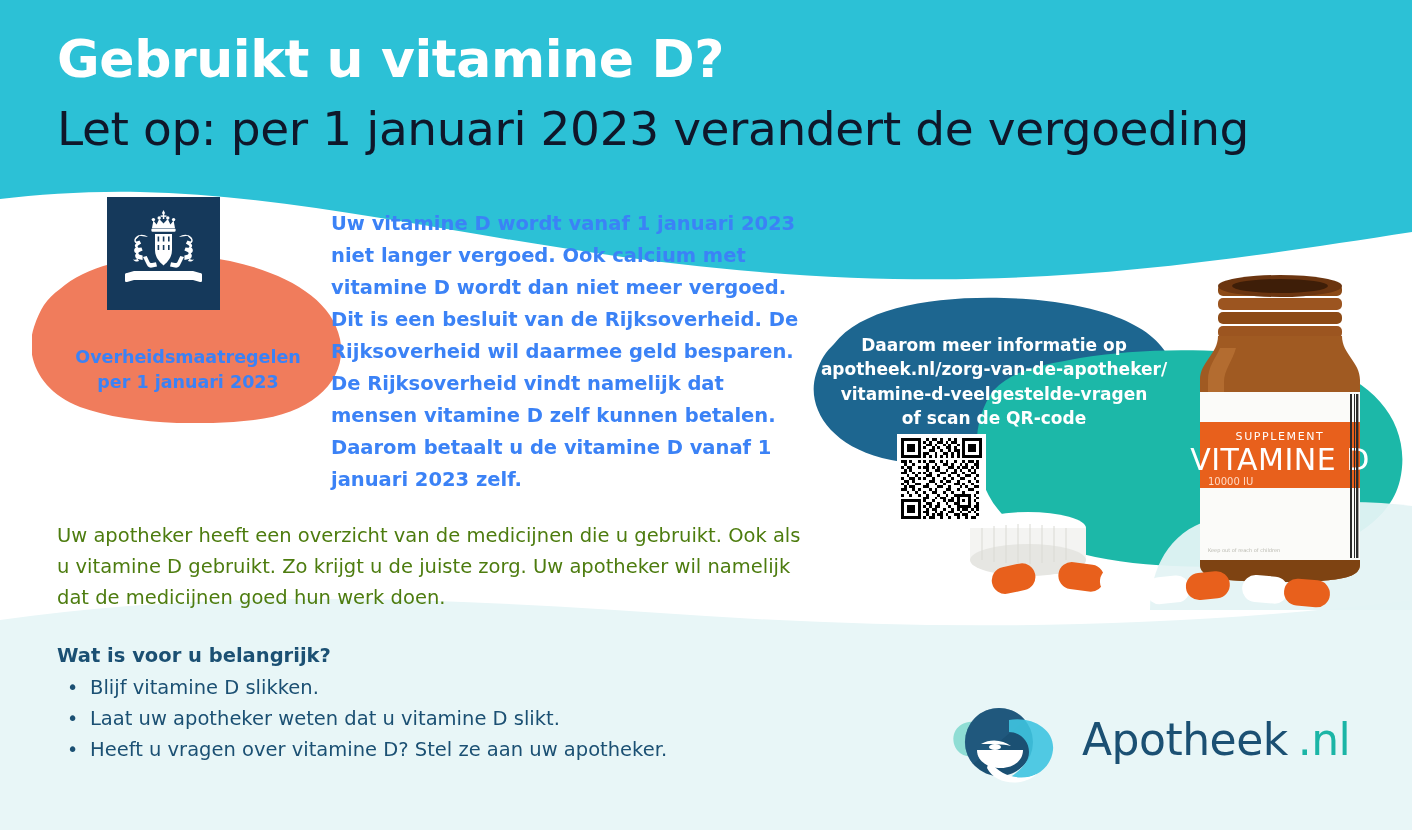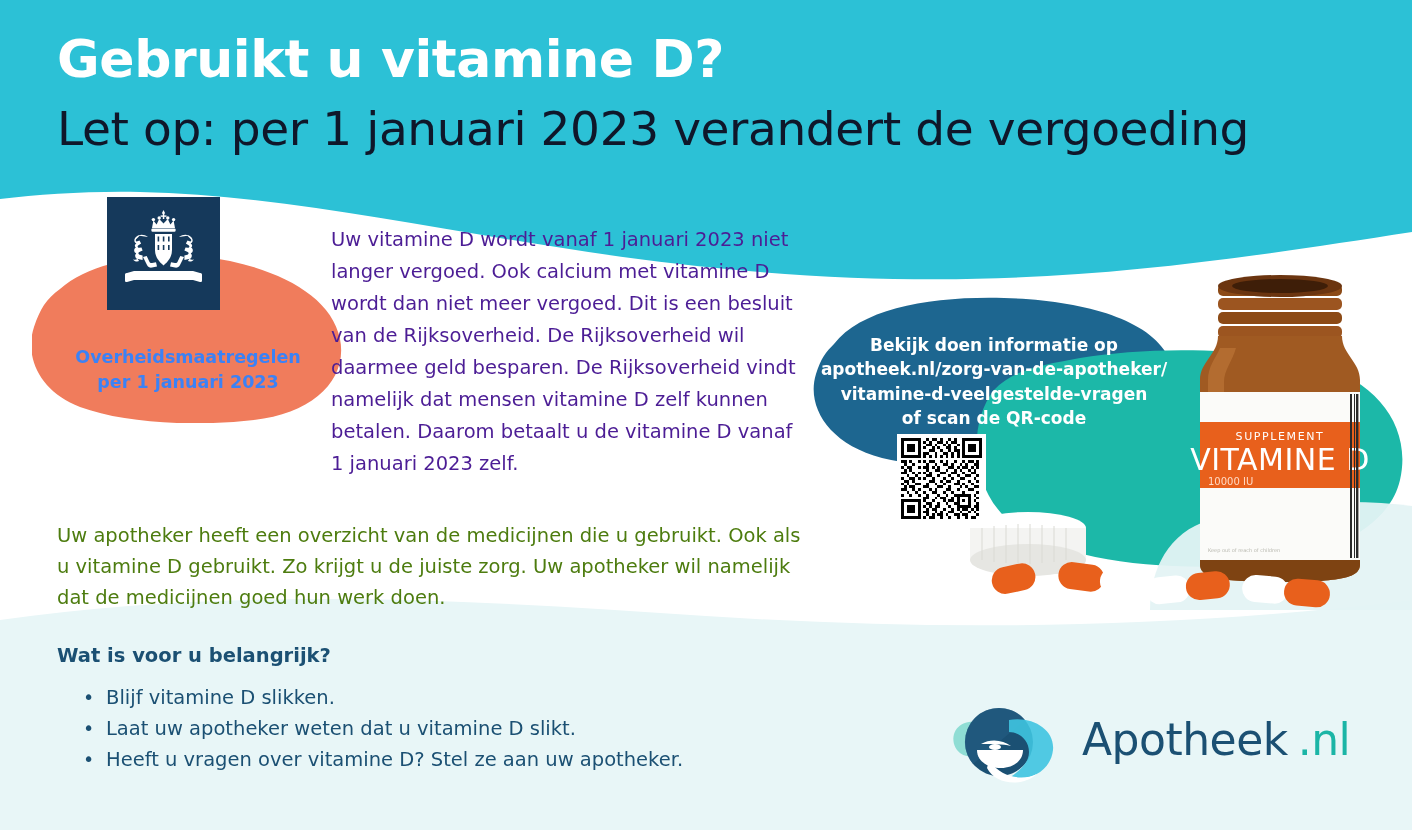--- a/index.html
+++ b/index.html
@@ -50,41 +50,41 @@
     width:312px;height:168px;z-index:10;
   }
   .orange-label{
     position:absolute;left:32px;top:318px;width:312px;
     text-align:center;color:#3b82f6;font-size:17.5px;
     font-weight:bold;line-height:1.45;z-index:15;margin-top:27px;
   }
 
   
   .main-para{
-    position:absolute;left:331px;top:224px;width:470px;
-    color:#4c1d95;font-size:19.5px;font-weight:normal;
+    position:absolute;left:331px;top:208px;width:470px;
+    color:#3b82f6;font-size:19.5px;font-weight:bold;
     line-height:1.64;z-index:15;
   }
 
   
   .sec-para{
     position:absolute;left:57px;top:520px;width:760px;
     color:#4d7c0f;font-size:19.5px;font-weight:normal;
     line-height:1.59;z-index:15;
   }
 
   
   .bullet-block{
     position:absolute;left:57px;top:644px;width:740px;
     z-index:15;color:#1B5073;
   }
   .bullet-head{
     font-size:19.5px;font-weight:bold;margin-bottom:6px;
   }
-  .bullet-list{list-style:none;margin:16px;padding:0;}
+  .bullet-list{list-style:none;margin:0;padding:0;}
   .bullet-list li{
     font-size:19.5px;font-weight:normal;line-height:1.58;
     padding-left:33px;position:relative;
   }
   .bullet-list li:before{
     content:"\2022";position:absolute;left:10px;top:-1px;
     font-size:19px;color:#1B5073;
   }
 
   
@@ -279,21 +279,21 @@
         <rect x="334" y="308" width="46" height="27" rx="13.5" fill="#E8601C"></rect>
       </g>
     </g>
   </svg>
 
   <svg class="bubble-wrap" viewBox="0 0 372 180" preserveAspectRatio="none">
     <path d="M26,48 C54,12 124,0 196,2 C272,4 340,22 360,60 C380,98 352,140 290,156
              C228,172 130,176 74,162 C20,148 -2,110 8,78 C13,62 18,56 26,48 Z" fill="#1D6690"></path>
   </svg>
   <div class="bubble-text">
-    <div>Bekijk doen informatie op</div>
+    <div>Daarom meer informatie op</div>
     <div>apotheek.nl/zorg-van-de-apotheker/</div>
     <div>vitamine-d-veelgestelde-vragen</div>
     <div>of scan de QR-code</div>
   </div>
 
   <div class="qr">
     <svg viewBox="0 0 29 29" shape-rendering="crispEdges">
       <rect width="29" height="29" fill="#FFFFFF"></rect>
       <g fill="#000000">
 

